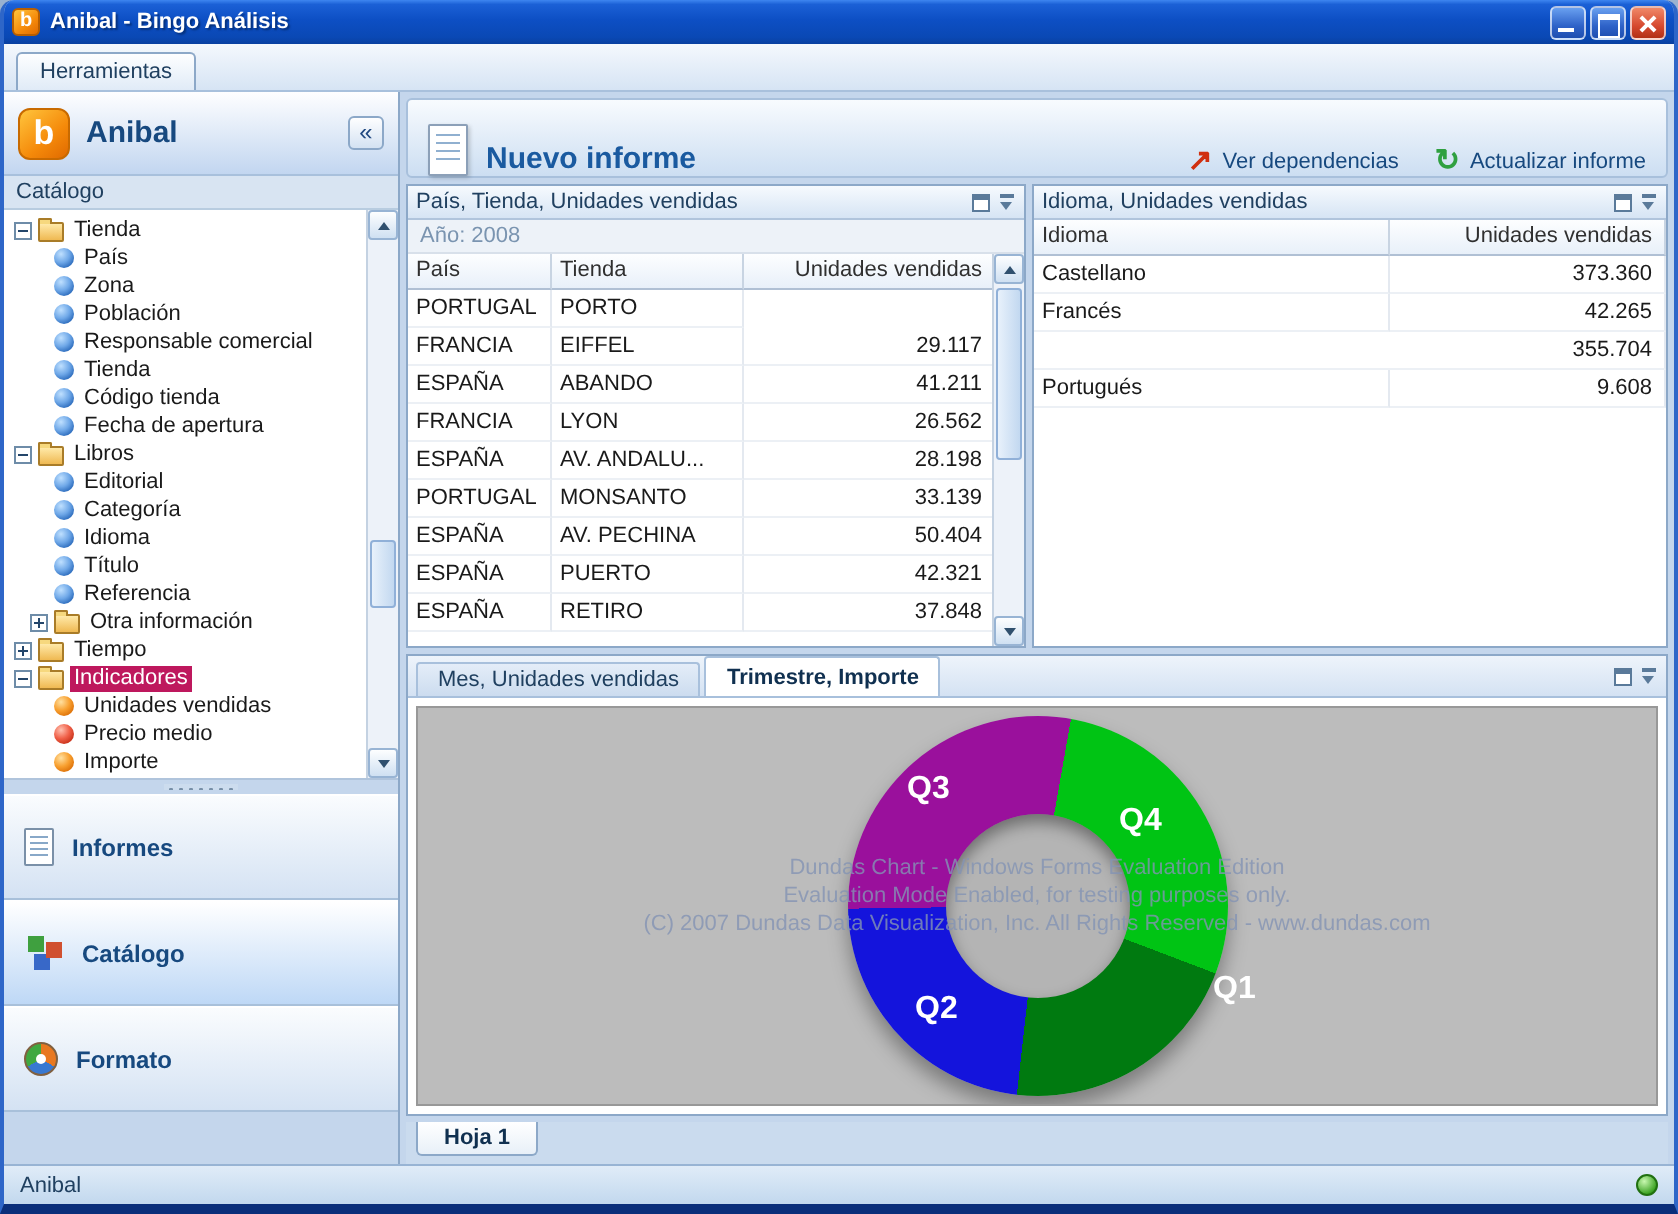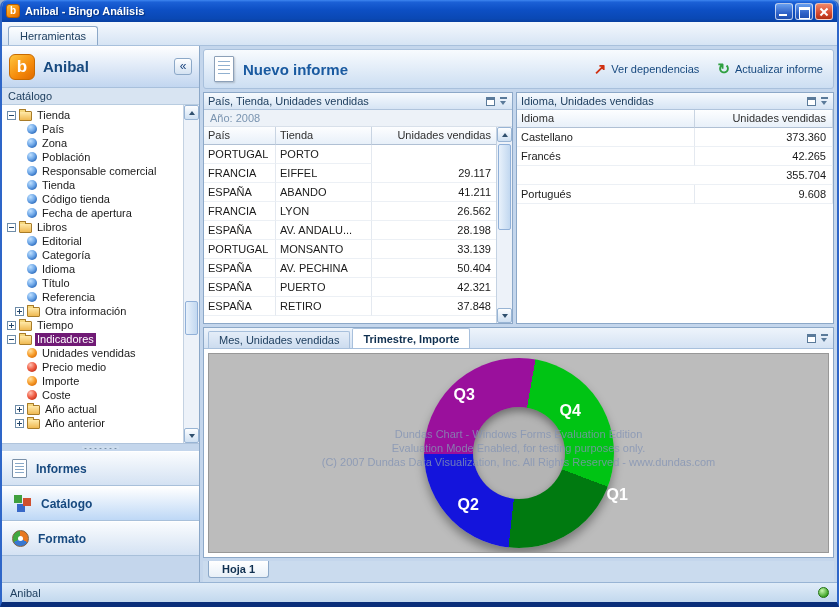--- a/index.html
+++ b/index.html
@@ -44,21 +44,21 @@
   .collapse-btn { margin-left:auto; width:18px; height:17px; border:1px solid #8CA8C8; border-radius:3px;
                   background:linear-gradient(#FEFEFF,#D4E2F2); color:#204880; font-size:12px; line-height:14px; text-align:center; }
   .cat-label { height:17px; flex:none; background:#D8E4F2; border-bottom:1px solid #B8CCE0;
                font-size:11px; line-height:16px; color:#204060; padding-left:6px; }
 
   .tree { flex:1; min-height:0; background:#fff; position:relative; overflow:hidden; padding:3px 16px 0 0; }
   .ti { height:14px; display:flex; align-items:center; gap:3px; padding-left:5px; white-space:nowrap; }
   .ti.l1 { padding-left:25px; }
   .ti.l1f { padding-left:13px; }
   .tlabel { font-size:11px; color:#1A1A1A; line-height:13px; padding:0 2px; }
-  .ti.sel .tlabel { background:#701a75; color:#fff; }
+  .ti.sel .tlabel { background:#be185d; color:#fff; }
   .exp { width:9px; height:9px; border:1px solid #6E8CA8; background:#fff; position:relative; flex:none; }
   .exp::before { content:''; position:absolute; left:1px; right:1px; top:3px; height:1px; background:#24466A; }
   .exp.plus::after { content:''; position:absolute; top:1px; bottom:1px; left:3px; width:1px; background:#24466A; }
   .fold { width:13px; height:10px; background:linear-gradient(#FFE9A8,#EFB952); border:1px solid #A97C28;
           border-radius:1px; position:relative; flex:none; margin-top:2px; }
   .fold::before { content:''; position:absolute; top:-3px; left:-1px; width:5px; height:2px; background:#F6D87E;
                   border:1px solid #A97C28; border-bottom:none; border-radius:1px 1px 0 0; }
   .sph { width:10px; height:10px; border-radius:50%; flex:none; }
   .sph.blue   { background:radial-gradient(circle at 35% 30%,#BFE0FF,#6FA8E8 45%,#1E5FB4 85%); }
   .sph.orange { background:radial-gradient(circle at 35% 30%,#FFE0A0,#F8A030 45%,#D86800 85%); }
@@ -72,38 +72,38 @@
   .tri-down { width:0; height:0; border-left:3px solid transparent; border-right:3px solid transparent; border-top:4px solid #30506E; }
   .sb-thumb { position:absolute; left:1px; right:1px; background:linear-gradient(90deg,#E8F1FB,#C2D8F0);
               border:1px solid #90B0D8; border-radius:2px; }
   .tree .sb-thumb { top:58%; height:34px; }
 
   .splitter { height:8px; flex:none; background:#CCDCEE; border-top:1px solid #B0C4DC;
               background-image:radial-gradient(circle, #7890A8 1px, transparent 1.2px);
               background-size:5px 4px; background-repeat:repeat-x; background-position:center 3px;
               background-clip:content-box; padding:2px 80px; }
 
-  .nav-btn { height:35px; flex:none; display:flex; align-items:center; gap:9px; padding-left:10px;
+  .nav-btn { height:53px; flex:none; display:flex; align-items:center; gap:9px; padding-left:10px;
              background:linear-gradient(#FAFCFE,#D4E2F3); border-top:1px solid #FFFFFF; border-bottom:1px solid #A8C0DA; }
   .nav-btn.active { background:linear-gradient(#FFFFFF,#BED8F6); }
   .nav-label { font-weight:bold; font-size:12px; color:#17497F; }
   .report-icon { position:relative; width:15px; height:19px; background:#fff; border:1px solid #7A90A8; border-radius:1px; flex:none; }
   .report-icon::before { content:''; position:absolute; left:2px; right:2px; top:3px; height:12px;
                          background:repeating-linear-gradient(#88A8C8 0 1px, transparent 1px 3px); }
   .cubes-wrap { width:20px; height:19px; position:relative; flex:none; }
   .cubes-wrap::before { content:''; position:absolute; left:2px; top:1px; width:8px; height:8px; background:#3FA03F;
                         box-shadow:9px 3px 0 #D05030, 3px 9px 0 #3868C8; }
   .palette-icon { width:17px; height:17px; border-radius:50%; flex:none; border:1px solid #806040;
                   background:conic-gradient(#E87820 0 120deg,#3878D0 120deg 240deg,#40A840 240deg 360deg); position:relative; }
   .palette-icon::after { content:''; position:absolute; left:5px; top:5px; width:5px; height:5px; border-radius:50%; background:#FFF; }
   .sb-filler { height:26px; flex:none; }
 
   
   .content { flex:1; min-width:0; display:flex; flex-direction:column; padding:3px 3px 0 3px; background:#C4D6EC; }
-  .content-header { height:40px; flex:none; margin-bottom:3px; display:flex; align-items:center; padding:0 10px;
+  .content-header { height:40px; flex:none; margin-bottom:3px; display:flex; align-items:flex-end; padding:0 10px;
                     background:linear-gradient(#F8FBFE,#CCDEF2); border:1px solid #A8C0DC; border-radius:3px; }
   .doc-icon { width:20px; height:26px; background:#fff; border:1px solid #8CA0B8; border-radius:1px;
               position:relative; box-shadow:1px 1px 2px rgba(0,0,0,.18); flex:none; }
   .doc-icon::before { content:''; position:absolute; left:3px; right:3px; top:4px; height:16px;
                       background:repeating-linear-gradient(#90B0D0 0 1px, transparent 1px 4px); }
   .page-title { margin-left:9px; font-weight:bold; font-size:15px; color:#1A5AA0; }
   .header-actions { margin-left:auto; display:flex; align-items:center; gap:18px; }
   .h-action { display:flex; align-items:center; gap:5px; font-size:11px; color:#17497F; }
   .dep-arrow { color:#D03010; font-weight:bold; font-size:15px; line-height:14px; }
   .refresh-glyph { color:#2FA040; font-weight:bold; font-size:15px; line-height:14px; }

